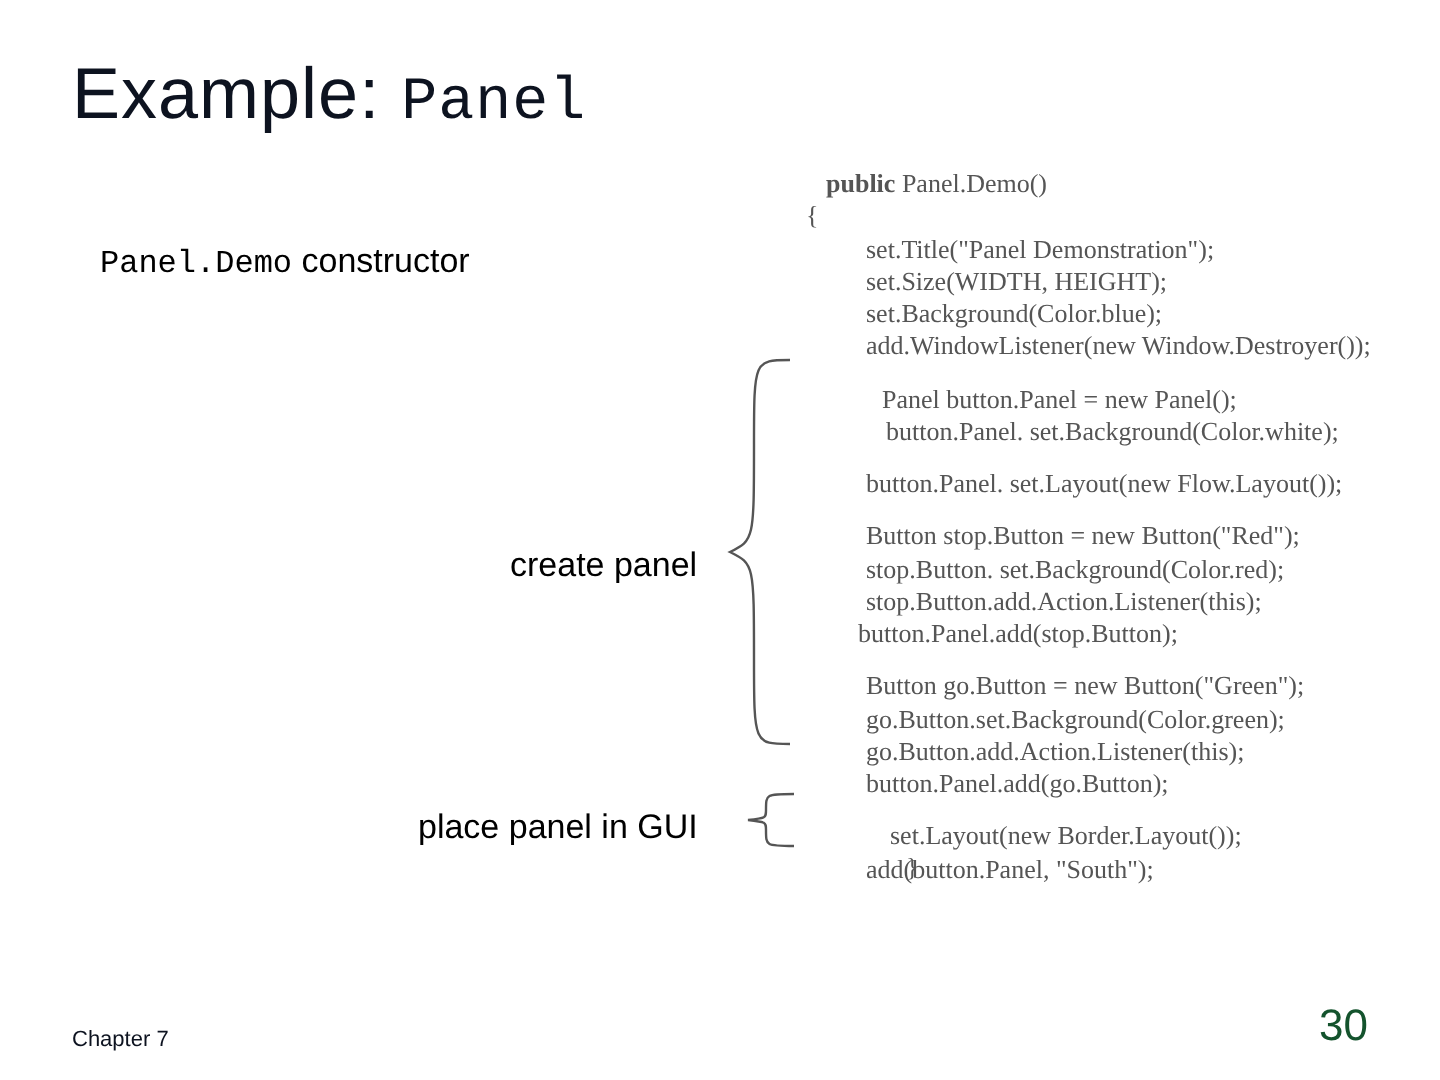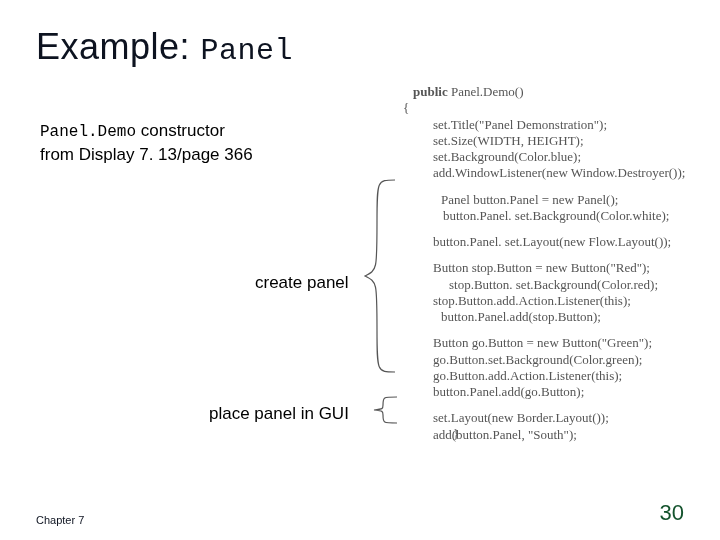--- a/index.html
+++ b/index.html
@@ -2,21 +2,21 @@
 <html><head>
 <meta charset="utf-8">
 <style>
   * { margin: 0; padding: 0; box-sizing: border-box; }
   html, body { width: 720px; height: 540px; background: #fff; font-family: Arial, Helvetica, sans-serif; color: #000; }
   .slide { position: relative; width: 720px; height: 540px; }
 
   .title { position: absolute; left: 36px; top: 26px; font-size: 36px; font-weight: 400; color: #0d1320; letter-spacing: 0.5px; }
   .title .mono { font-family: "Courier New", Courier, monospace; font-size: 30px; letter-spacing: 0.5px; }
 
-  .caption { position: absolute; left: 40px; top: 120px; font-size: 17px; line-height: 1.35; }
+  .caption { position: absolute; left: 50px; top: 120px; font-size: 17px; line-height: 1.35; }
   .caption .mono { font-family: "Courier New", Courier, monospace; font-size: 16px; }
 
   .label1 { position: absolute; left: 255px; top: 273px; font-size: 17px; text-align: right; }
   .label2 { position: absolute; left: 209px; top: 404px; font-size: 17px; }
 
   
   .code { position: absolute; left: 413px; top: 84px; font-family: Georgia, 'Times New Roman', serif; font-size: 13px; line-height: 1.25; color: #555; white-space: nowrap; }
   .code .kw { color: #555; font-weight: 700; }
   .code .gap { height: 10px; }
   .code-brace-close { position: absolute; left: 453px; top: 426px; font-family: Georgia, 'Times New Roman', serif; font-size: 13px; color: #555; }
@@ -34,21 +34,20 @@
 <body>
 
 <div class="slide">
 
   <div class="title">
     <span>Example: </span><span class="mono">Panel</span>
   </div>
 
   <div class="caption">
     <span class="mono">Panel.Demo</span><span> constructor</span><br>
-    <span>from Display 7. 13/page 366</span>
   </div>
 
   <div class="label1">create panel</div>
   <div class="label2">place panel in GUI</div>
 
   <div class="brace" style="left:361px; top:178px;">
     <svg width="44" height="196" viewBox="0 0 44 196">
       <path d="M34 2 C16 2 16 2 16 44 C16 92 16 92 4 98 C16 104 16 104 16 152 C16 194 16 194 34 194" fill="none" stroke="#555" stroke-width="1.2"></path>
     </svg>
   </div>
@@ -66,30 +65,30 @@
     <div style="margin-left:20px">set.Size(WIDTH, HEIGHT);</div>
     <div style="margin-left:20px">set.Background(Color.blue);</div>
     <div style="margin-left:20px">add.WindowListener(new Window.Destroyer());</div>
     <div class="gap"></div>
     <div style="margin-left:28px">Panel button.Panel = new Panel();</div>
     <div style="margin-left:30px">button.Panel. set.Background(Color.white);</div>
     <div class="gap"></div>
     <div style="margin-left:20px">button.Panel. set.Layout(new Flow.Layout());</div>
     <div class="gap"></div>
     <div style="margin-left:20px">Button stop.Button = new Button("Red");</div>
-    <div style="margin-left:36px">stop.Button. set.Background(Color.red);</div>
+    <div style="margin-left:20px">stop.Button. set.Background(Color.red);</div>
     <div style="margin-left:20px">stop.Button.add.Action.Listener(this);</div>
-    <div style="margin-left:28px">button.Panel.add(stop.Button);</div>
+    <div style="margin-left:16px">button.Panel.add(stop.Button);</div>
     <div class="gap"></div>
     <div style="margin-left:20px">Button go.Button = new Button("Green");</div>
     <div style="margin-left:20px">go.Button.set.Background(Color.green);</div>
     <div style="margin-left:20px">go.Button.add.Action.Listener(this);</div>
     <div style="margin-left:20px">button.Panel.add(go.Button);</div>
     <div class="gap"></div>
-    <div style="margin-left:20px">set.Layout(new Border.Layout());</div>
+    <div style="margin-left:32px">set.Layout(new Border.Layout());</div>
     <div style="margin-left:20px">add(button.Panel, "South");</div>
   </div>
   <div class="code-brace-close">}</div>
 
   <div class="footer-left">Chapter 7</div>
   <div class="footer-right">30</div>
 
 </div>
 
 </body></html>

